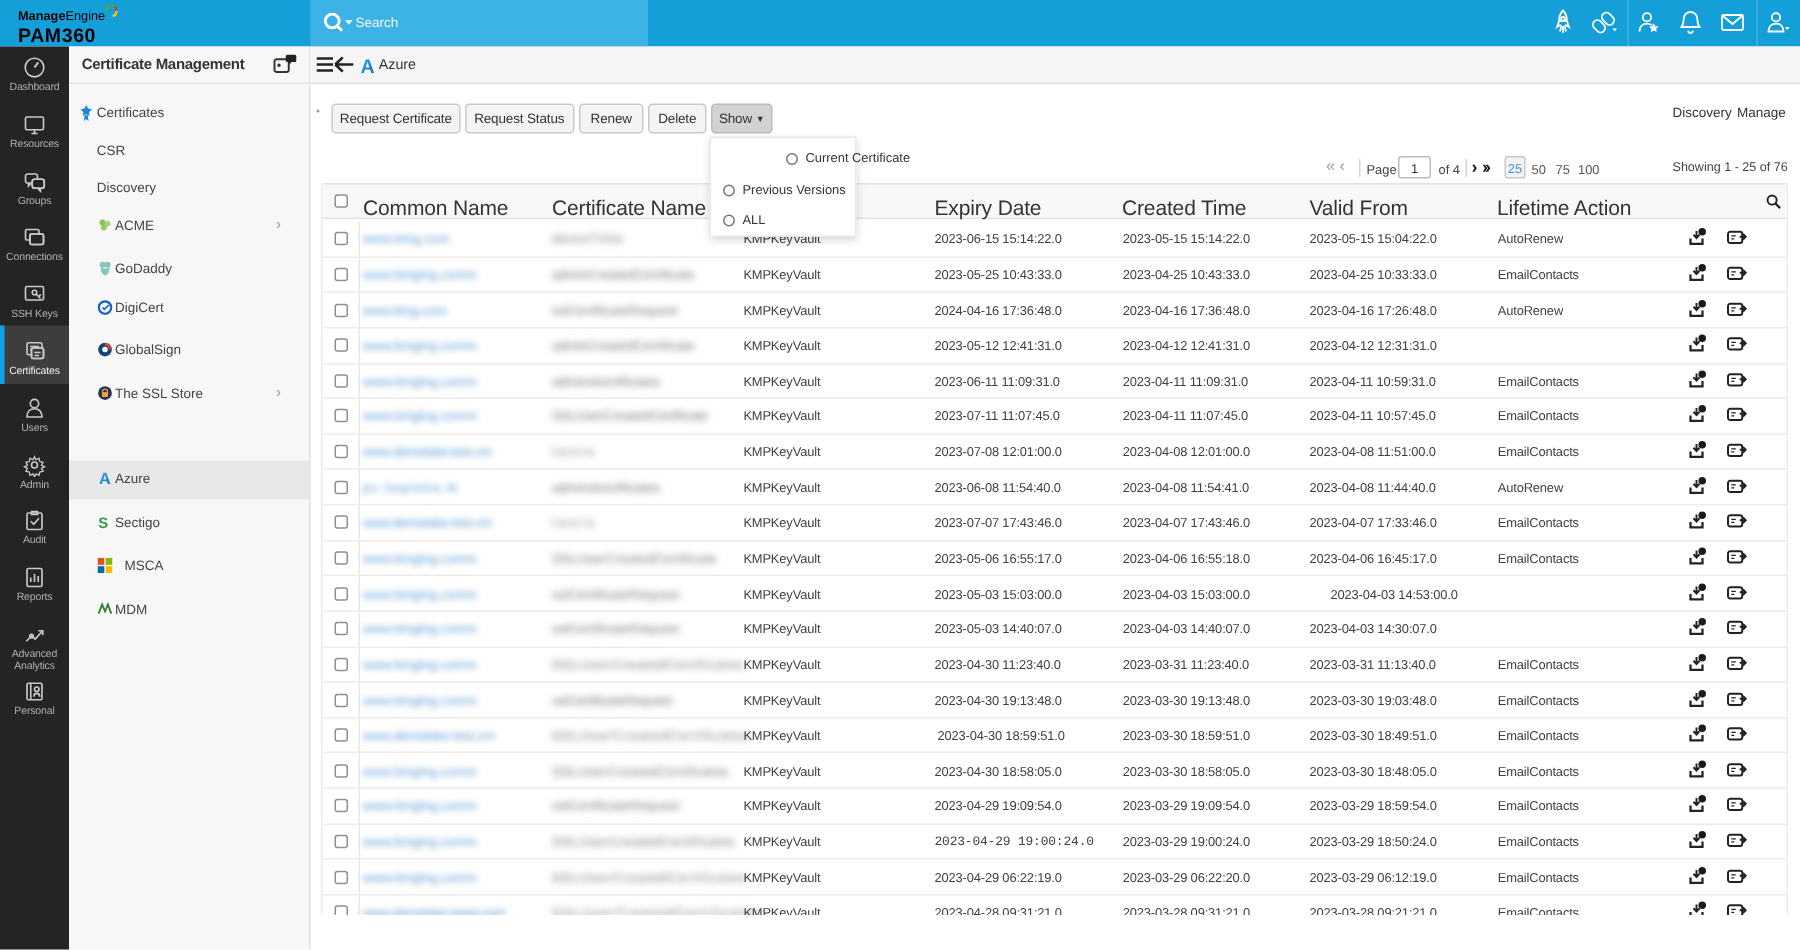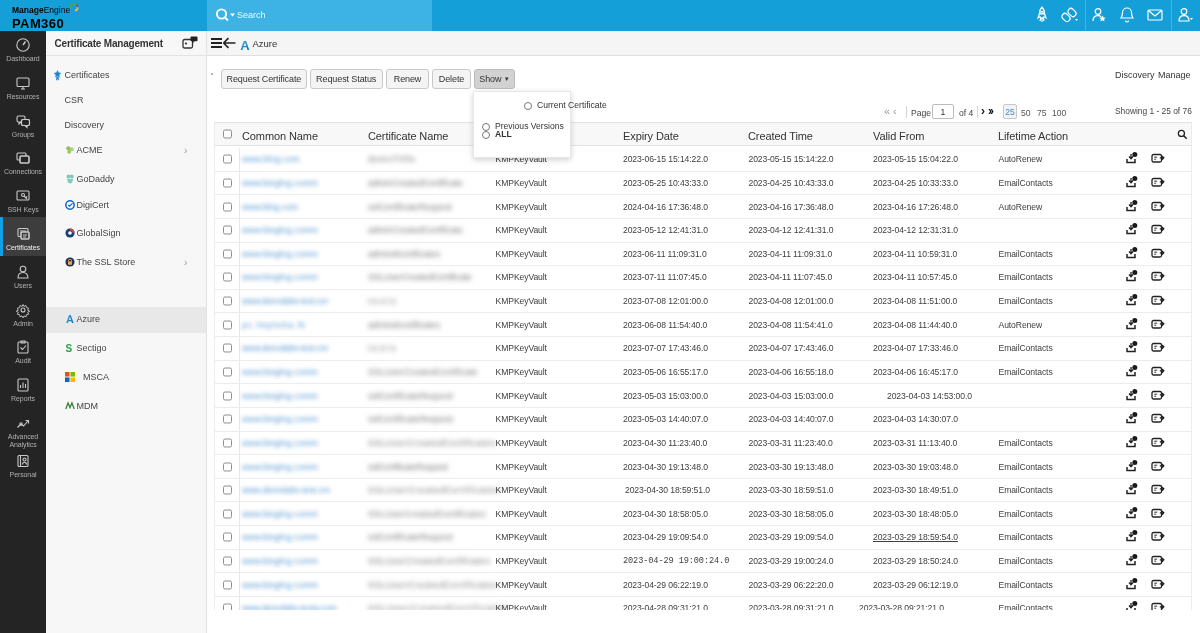--- a/index.html
+++ b/index.html
@@ -40,21 +40,21 @@
 
   
   #crumb { position:absolute; left:207px; top:31px; width:993px; height:25px; background:#f5f5f5; border-bottom:1px solid #e0e0e0; }
 
   
   .btn { position:absolute; top:68.6px; height:20px; background:#f4f4f4; border:1px solid #c9c9c9; border-radius:3px; font-size:9px; letter-spacing:-0.1px; color:#333; text-align:center; line-height:18px; white-space:nowrap; }
 
   
   #tablewrap { position:absolute; left:214px; top:122px; width:978px; height:488px; overflow:hidden; border-left:1px solid #ececec; border-right:1px solid #ececec; }
   #thead { position:absolute; left:0; top:0; width:978px; height:24px; background:#f8f8f8; border-top:1px solid #e2e2e2; border-bottom:1px solid #e2e2e2; }
-  .th { position:absolute; top:7px; font-size:11px; letter-spacing:-0.1px; color:#333; white-space:nowrap; }
+  .th { position:absolute; top:7px; font-size:14px; letter-spacing:-0.1px; color:#333; white-space:nowrap; }
   .row { position:absolute; left:0; width:978px; height:23.63px; border-bottom:1px solid #ececec; font-size:8.6px; letter-spacing:-0.1px; color:#404040; }
   .cell { position:absolute; top:50%; transform:translateY(-50%); white-space:nowrap; }
   .bt { position:absolute; top:50%; transform:translateY(-50%); color:#5697d1; filter:blur(2.2px); white-space:nowrap; }
   .gt { position:absolute; top:50%; transform:translateY(-50%); color:#707070; filter:blur(2.4px); white-space:nowrap; }
   .cb { position:absolute; left:8px; top:50%; transform:translateY(-50%); width:9px; height:9px; border:1px solid #8f8f8f; border-radius:2px; background:#fff; }
   #cbline { position:absolute; left:24px; top:26px; width:1px; height:462px; background:#e8e8e8; }
 
   
   #dropdown { position:absolute; left:473px; top:91px; width:98px; height:67px; background:#fff; border:1px solid #e7e7e7; box-shadow:0 2px 6px rgba(0,0,0,.18); z-index:40; }
   .opt { position:absolute; left:8px; font-size:8.6px; color:#333; white-space:nowrap; }
@@ -698,21 +698,21 @@
             <path d="M8.8 5.8 L12.6 5.8 M11 3.9 L12.8 5.8 L11 7.7" fill="none" stroke="#222" stroke-width="1.3"></path>
           </svg></div>
       </div>
       <div class="row" style="top:378.08px;">
         <div class="cb"></div>
         <div class="bt" style="left:27px;letter-spacing:0.12px;">www.binglng.comm</div>
         <div class="gt" style="left:153px;letter-spacing:0.18px;">sslCertificateRequest</div>
         <div class="cell" style="left:280.6px;">KMPKeyVault</div>
         <div class="cell" style="left:408px;">2023-04-29 19:09:54.0</div>
         <div class="cell" style="left:533.5px;">2023-03-29 19:09:54.0</div>
-        <div class="cell" style="left:658px;text-decoration:underline;">2023-03-29 18:59:54.0</div>
+        <div class="cell" style="left:658px;">2023-03-29 18:59:54.0</div>
         <div class="cell" style="left:783.5px;">EmailContacts</div>
         <div class="cell" style="left:910px;"><svg width="13" height="13" viewBox="0 0 13 13">
             <path d="M2 7.5 L2 11 L10 11 L10 7.5" fill="none" stroke="#222" stroke-width="1.5"></path>
             <path d="M6 2.5 L6 6.8 M4 5 L6 7.2 L8 5" fill="none" stroke="#222" stroke-width="1.3"></path>
             <circle cx="9.8" cy="3" r="2.5" fill="#1a1a1a"></circle>
           </svg></div>
         <div class="cell" style="left:936px;"><svg width="14" height="12" viewBox="0 0 14 12">
             <rect x="1" y="2.5" width="9.5" height="7.5" rx="1.5" fill="none" stroke="#222" stroke-width="1.3"></rect>
             <path d="M3.2 5.2 h3 M3.2 7.2 h2" stroke="#222" stroke-width="0.9"></path>
             <path d="M8.8 5.8 L12.6 5.8 M11 3.9 L12.8 5.8 L11 7.7" fill="none" stroke="#222" stroke-width="1.3"></path>
@@ -758,33 +758,33 @@
             <path d="M8.8 5.8 L12.6 5.8 M11 3.9 L12.8 5.8 L11 7.7" fill="none" stroke="#222" stroke-width="1.3"></path>
           </svg></div>
       </div>
       <div class="row" style="top:448.97px;">
         <div class="cb"></div>
         <div class="bt" style="left:27px;letter-spacing:-0.14px;">www.demolabs-testq.com</div>
         <div class="gt" style="left:153px;letter-spacing:1.23px;">SSLUserCreatedCertificates</div>
         <div class="cell" style="left:280.6px;">KMPKeyVault</div>
         <div class="cell" style="left:408px;">2023-04-28 09:31:21.0</div>
         <div class="cell" style="left:533.5px;">2023-03-28 09:31:21.0</div>
-        <div class="cell" style="left:644px;">2023-03-28 09:21:21.0</div>
+        <div class="cell" style="left:658px;">2023-03-28 09:21:21.0</div>
         <div class="cell" style="left:783.5px;">EmailContacts</div>
         <div class="cell" style="left:910px;"><svg width="13" height="13" viewBox="0 0 13 13">
             <path d="M2 7.5 L2 11 L10 11 L10 7.5" fill="none" stroke="#222" stroke-width="1.5"></path>
             <path d="M6 2.5 L6 6.8 M4 5 L6 7.2 L8 5" fill="none" stroke="#222" stroke-width="1.3"></path>
             <circle cx="9.8" cy="3" r="2.5" fill="#1a1a1a"></circle>
           </svg></div>
         <div class="cell" style="left:936px;"><svg width="14" height="12" viewBox="0 0 14 12">
             <rect x="1" y="2.5" width="9.5" height="7.5" rx="1.5" fill="none" stroke="#222" stroke-width="1.3"></rect>
             <path d="M3.2 5.2 h3 M3.2 7.2 h2" stroke="#222" stroke-width="0.9"></path>
             <path d="M8.8 5.8 L12.6 5.8 M11 3.9 L12.8 5.8 L11 7.7" fill="none" stroke="#222" stroke-width="1.3"></path>
           </svg></div>
       </div>
     </div>
 </div>
 
 <div id="dropdown">
   <div class="opt" style="top:8px;margin-left:42px;"><span class="radio"></span>Current Certificate</div>
   <div class="opt" style="top:28.5px;"><span class="radio"></span>Previous Versions</div>
-  <div class="opt" style="top:37px;font-weight:bold;"><span class="radio"></span>ALL</div>
+  <div class="opt" style="top:49px;"><span class="radio"></span>ALL</div>
 </div>
 
 </body></html>

